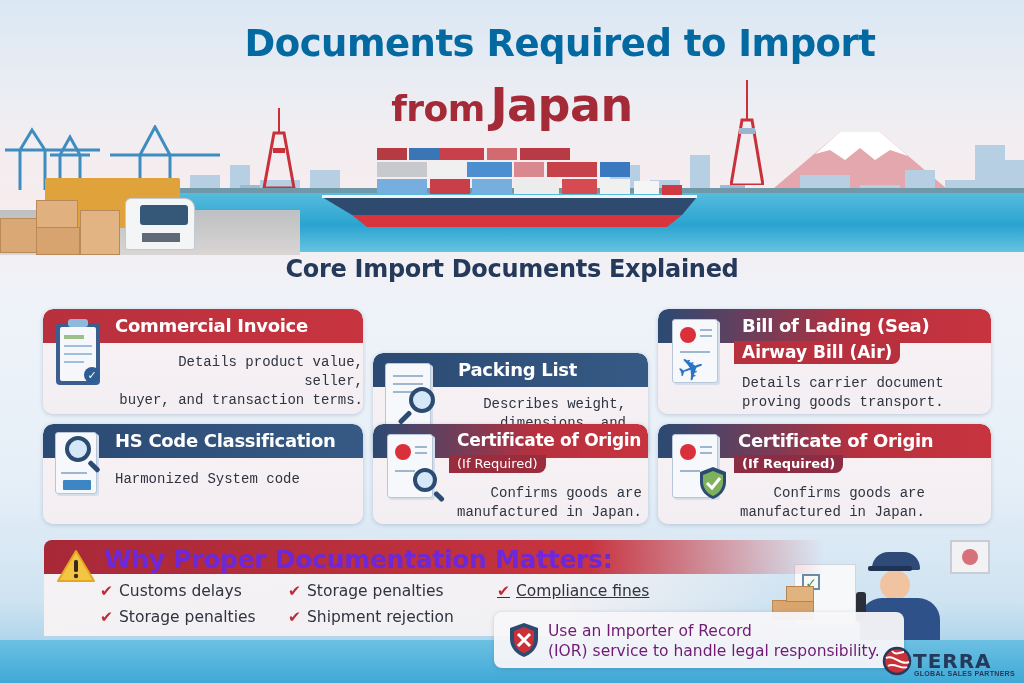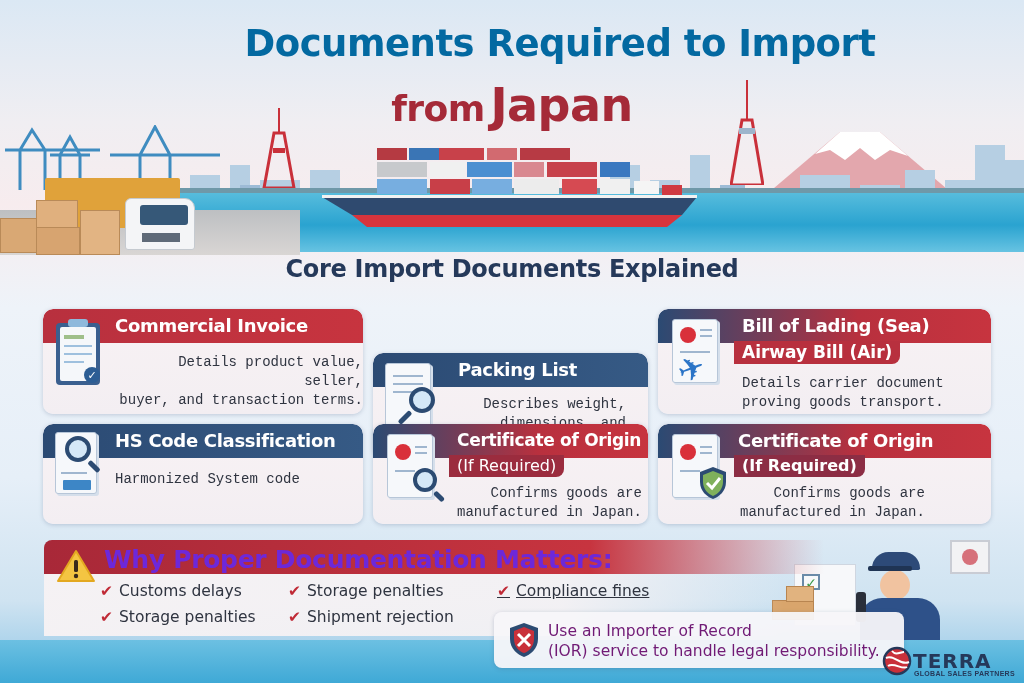--- a/index.html
+++ b/index.html
@@ -46,21 +46,21 @@
   .head-blue { background: linear-gradient(90deg, #2b4a73 0%, #365a85 100%); }
   .head-mix { background: linear-gradient(90deg, #2b4a73 0%, #b8303e 60%, #c7343f 100%); }
   .card-title {
     position: absolute; left: 72px; top: 6px;
     font-family: "DejaVu Sans", sans-serif; font-weight: bold;
     font-size: 18px; color: #ffffff; white-space: nowrap; letter-spacing: -0.3px;
   }
   .card-sub {
     position: absolute; left: 72px; top: 32px; padding: 1px 8px 2px 8px;
     font-family: "DejaVu Sans", sans-serif; font-weight: bold;
-    font-size: 16px; color: #ffffff; border-radius: 0 0 8px 0;
+    font-size: 13px; color: #ffffff; border-radius: 0 0 8px 0;
   }
   .card-desc {
     position: absolute; left: 72px; font-size: 14px; color: #2f3440;
     line-height: 19px; font-family: Liberation Mono, monospace; text-align: right;
   }
 
   
   .doc-icon {
     position: absolute; width: 44px; height: 56px; background: #f6f8fb;
     border: 1px solid #b7c6d8; border-radius: 3px;

